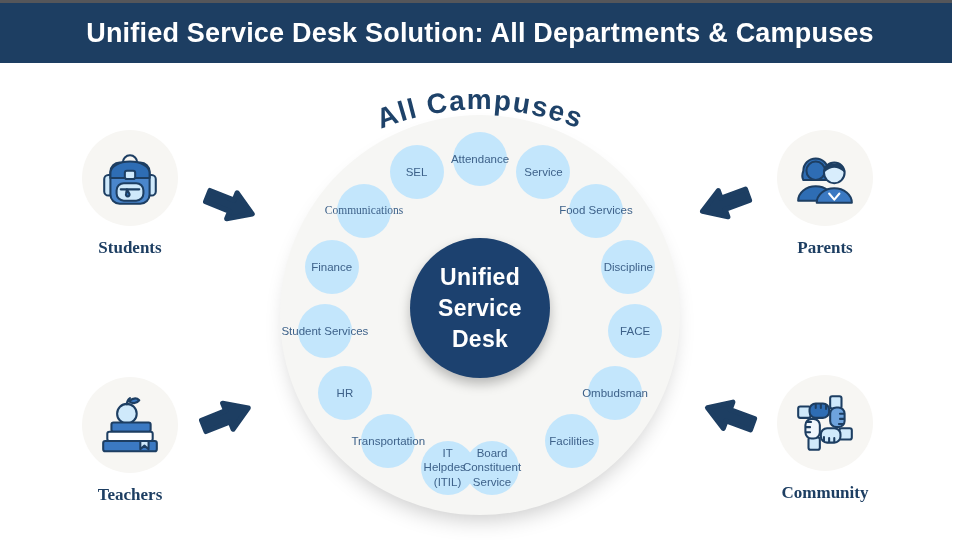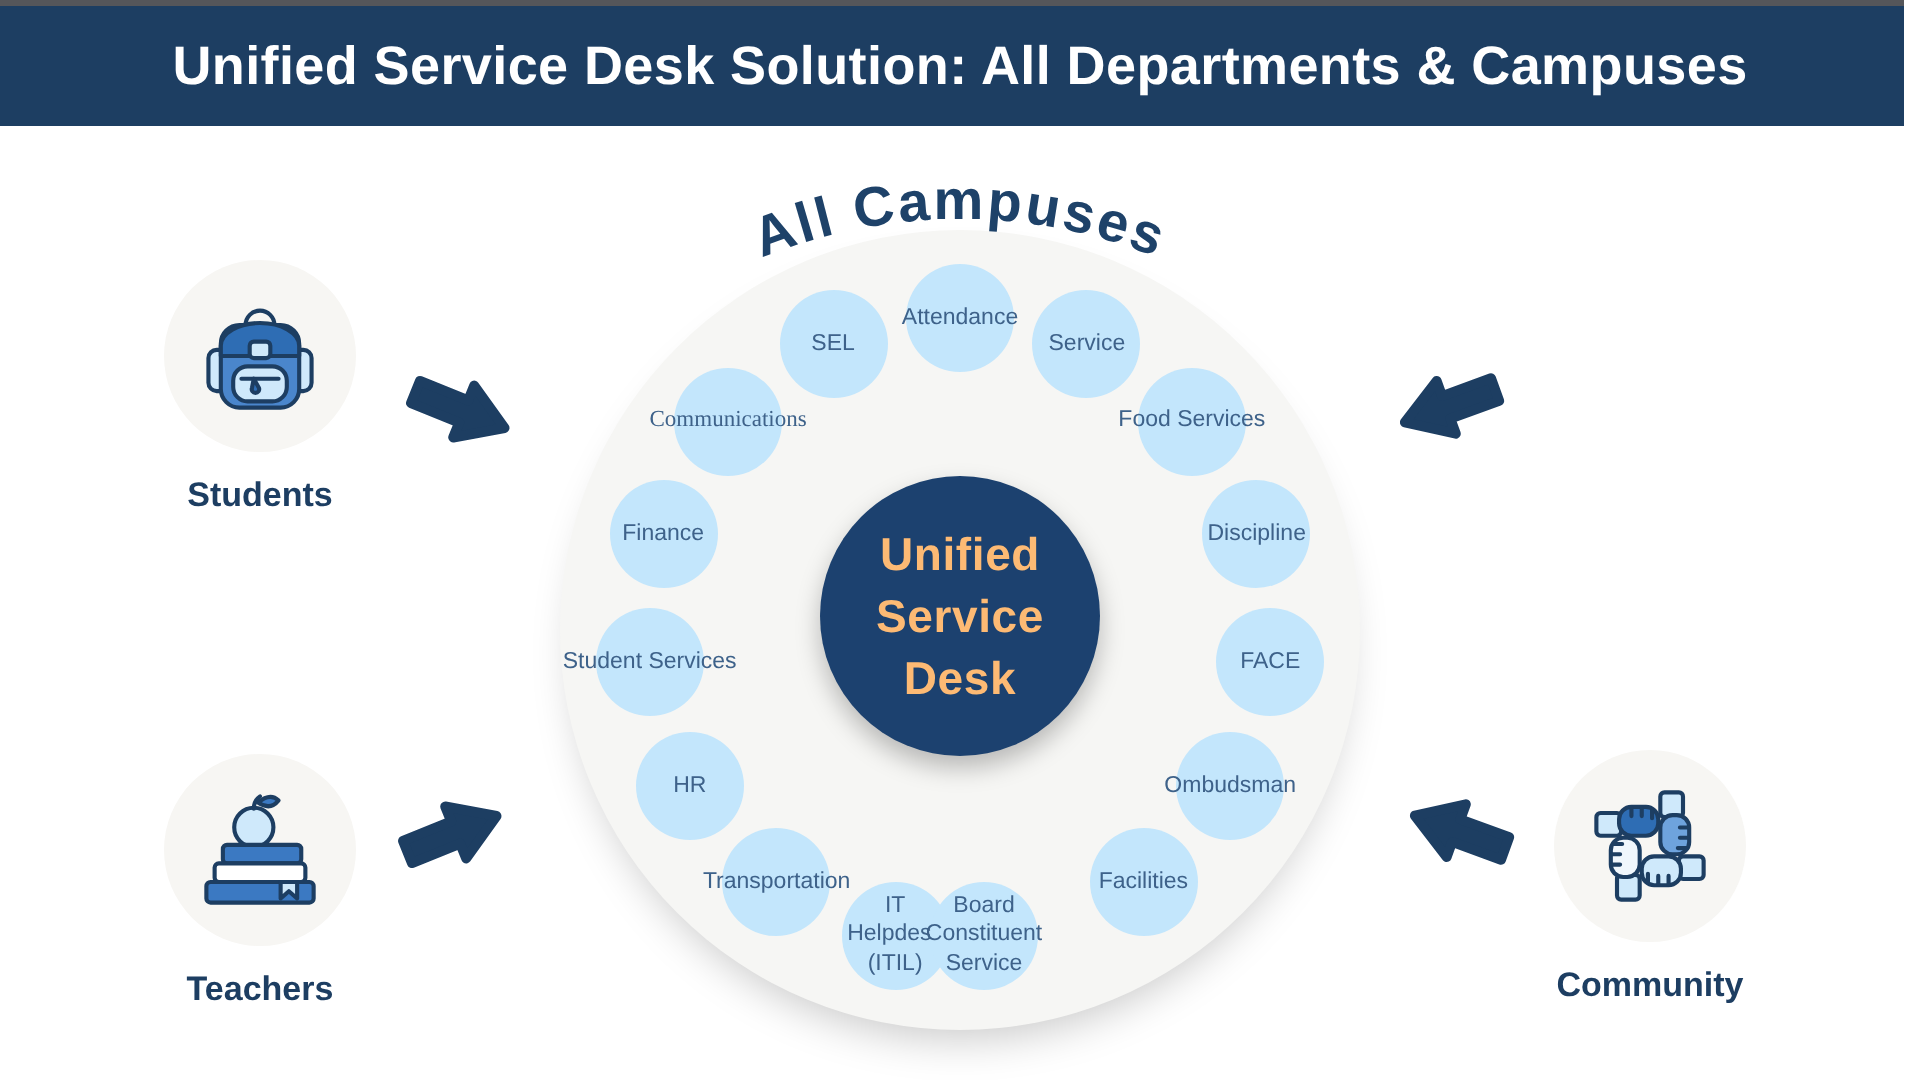--- a/index.html
+++ b/index.html
@@ -36,31 +36,31 @@
     white-space:pre;text-align:center;color:#3e628a;font-size:11.5px;line-height:1.25;
     flex-shrink:0;
   }
   
   .center-circle{
     position:absolute;left:410px;top:238px;width:140px;height:140px;border-radius:50%;
     background:#1c416f;box-shadow:0 6px 12px rgba(0,0,0,.25);
     display:flex;align-items:center;justify-content:center;
   }
   .center-circle span{
-    white-space:pre-line;text-align:center;color:#fdba74;font-size:23px;line-height:31px;
+    white-space:pre-line;text-align:center;color:#ffffff;font-size:23px;line-height:31px;
     font-weight:700;letter-spacing:.3px;
   }
   
   .group{position:absolute;width:120px;display:flex;flex-direction:column;align-items:center;}
   .icon-circle{
     width:96px;height:96px;border-radius:50%;background:#f7f6f3;
     display:flex;align-items:center;justify-content:center;
   }
   .icon-circle svg{width:66px;height:66px;}
-  .group-label{margin-top:12px;color:#1d3e62;font-size:17px;font-weight:700;}
+  .group-label{margin-top:12px;color:#1d3e62;font-size:17px;font-weight:700;font-family:Liberation Serif, serif;}
   
   .arrow{position:absolute;width:56px;height:36px;}
   .arrow svg{width:56px;height:36px;display:block;}
 </style>
 </head>
 <body>
 
 <div class="stage">
 
   <header class="titlebar">
@@ -144,20 +144,34 @@
         <path d="M13 27 a19 11 0 0 1 38 0 v5 h-38 z" fill="#2e6db4"></path>
         <rect x="27" y="25" width="10" height="8" rx="2" fill="#cfe9fb"></rect>
         <rect x="19" y="37" width="26" height="17" rx="7" fill="#cfe9fb"></rect>
         <path d="M23 43 h18"></path>
         <path d="M29 43 l2.5 4.5 a1.8 1.8 0 1 1 -3.4 0 z" fill="#2e6db4"></path>
       </svg>
     </div>
     <div class="group-label">Students</div>
   </div>
 
+  <div class="group" style="left:765px;top:130px">
+    <div class="icon-circle">
+      <svg viewBox="0 0 64 64" fill="none" stroke="#1d3e62" stroke-width="2" stroke-linejoin="round" stroke-linecap="round">
+        <path d="M11 25 a12 12 0 0 1 24 0 q2 5 0 9 h-24 q-2 -4 0 -9 z" fill="#2e6db4"></path>
+        <circle cx="23" cy="25" r="9" fill="#2e6db4"></circle>
+        <path d="M6 54 a17 14 0 0 1 34 0 z" fill="#2e6db4"></path>
+        <circle cx="41" cy="27" r="10" fill="#d8edfc"></circle>
+        <path d="M31.5 25 a10 9 0 0 1 19 0 q-9.5 -8 -19 0 z" fill="#2e6db4"></path>
+        <path d="M24 56 a17 14 0 0 1 34 0 z" fill="#3b79c2"></path>
+        <path d="M36 47 l5 6 l5 -6" stroke="#ffffff" fill="none"></path>
+      </svg>
+    </div>
+    <div class="group-label">Parents</div>
+  </div>
 
   <div class="group" style="left:765px;top:375px">
     <div class="icon-circle">
       <svg viewBox="0 0 64 64" fill="none" stroke="#1d3e62" stroke-width="2" stroke-linejoin="round" stroke-linecap="round">
         <g>
           <rect x="6" y="16" width="12" height="11" rx="2" fill="#cfe9fb"></rect>
           <rect x="17" y="13" width="19" height="14" rx="6" fill="#2e6db4"></rect>
           <path d="M23 13.5 v4 M28 13.5 v4 M33 14.5 v4"></path>
         </g>
         <g transform="rotate(90 32 32)">

